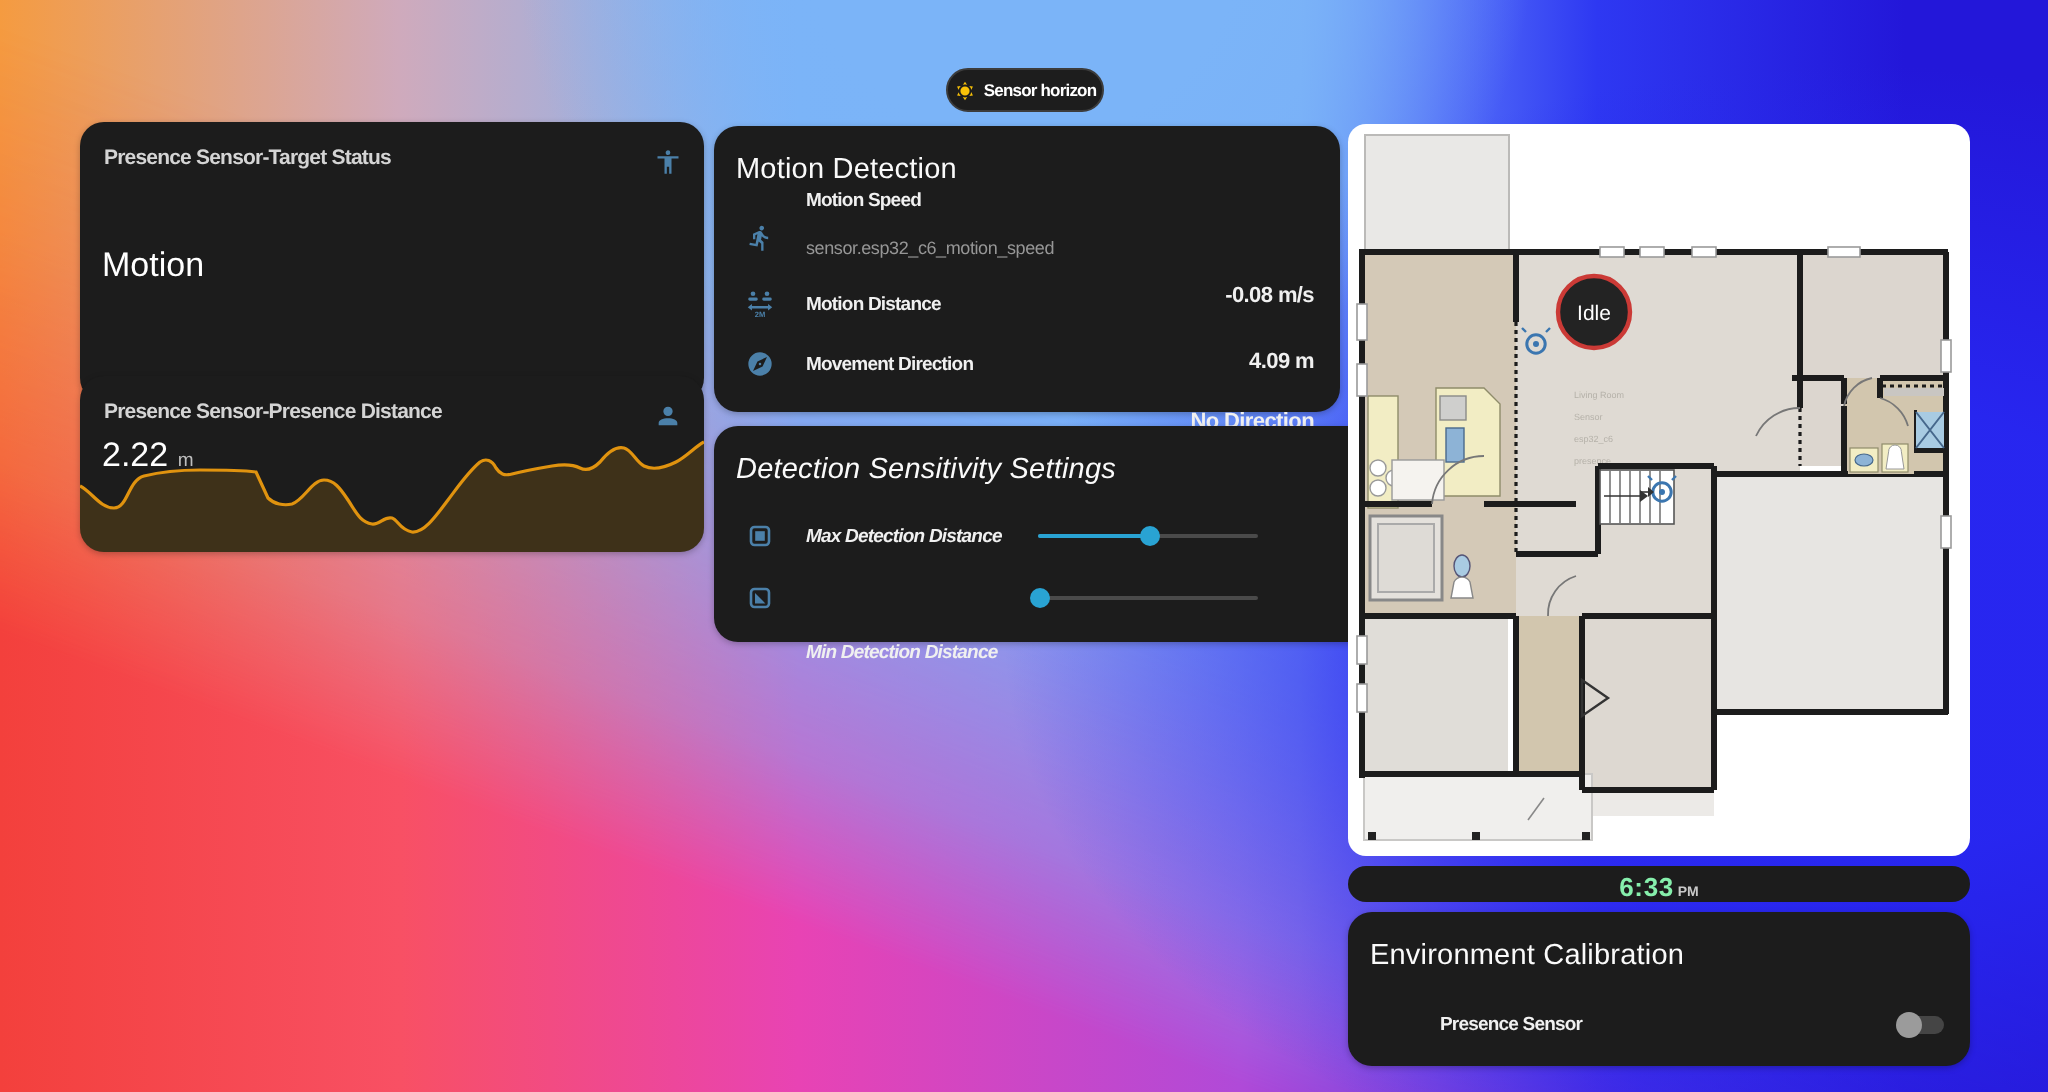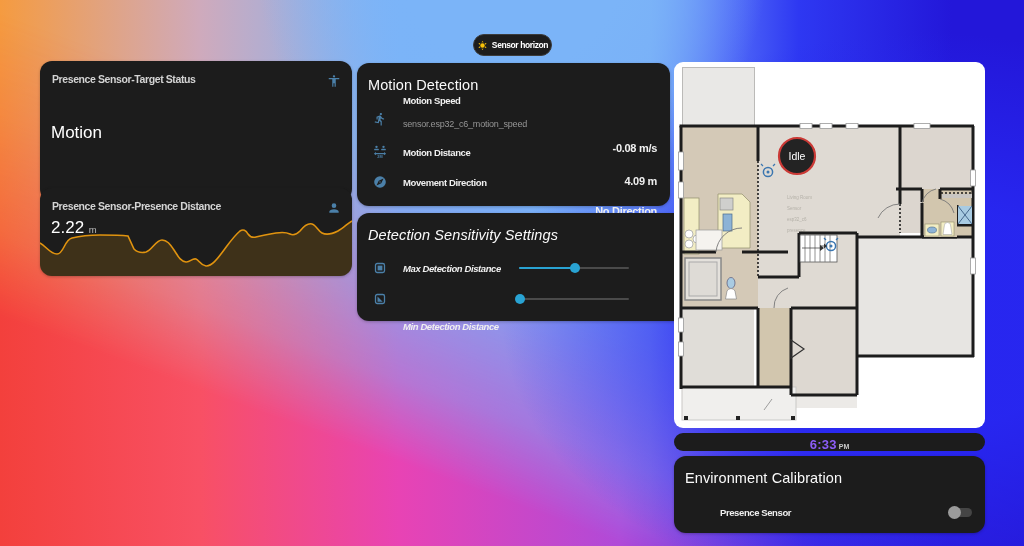--- a/index.html
+++ b/index.html
@@ -262,21 +262,21 @@
         <path d="M150,181.5 l3,2.5 l-3,2.5 z" fill="#333"></path>
       </g>
 
       <circle cx="123" cy="94" r="18" fill="#232323" stroke="#cb3a36" stroke-width="2.2"></circle>
       <text x="123" y="98" text-anchor="middle" font-size="10.5" fill="#fff" font-family="Liberation Sans">Idle</text>
     </svg>
   </div>
 
   <div class="timebar">
     <div style="position:absolute;left:0;right:0;top:2px;text-align:center;">
-      <span style="color:#8b5cf6;font-size:13px;font-weight:bold;letter-spacing:0.3px;">6:33</span><span style="color:#c9c9c9;font-size:7px;font-weight:bold;"> PM</span>
+      <span style="color:#86efac;font-size:13px;font-weight:bold;letter-spacing:0.3px;">6:33</span><span style="color:#c9c9c9;font-size:7px;font-weight:bold;"> PM</span>
     </div>
   </div>
 
   <div class="card c5">
     <div class="sec-title" style="top:14px;">Environment Calibration</div>
     <div class="row-label" style="left:46px;top:51px;">Presence Sensor</div>
     <div style="position:absolute;right:13px;top:52px;width:21px;height:9px;border-radius:5px;background:#454545;">
       <div style="position:absolute;left:-3px;top:-2px;width:13px;height:13px;border-radius:50%;background:#9b9b9b;"></div>
     </div>
   </div>

